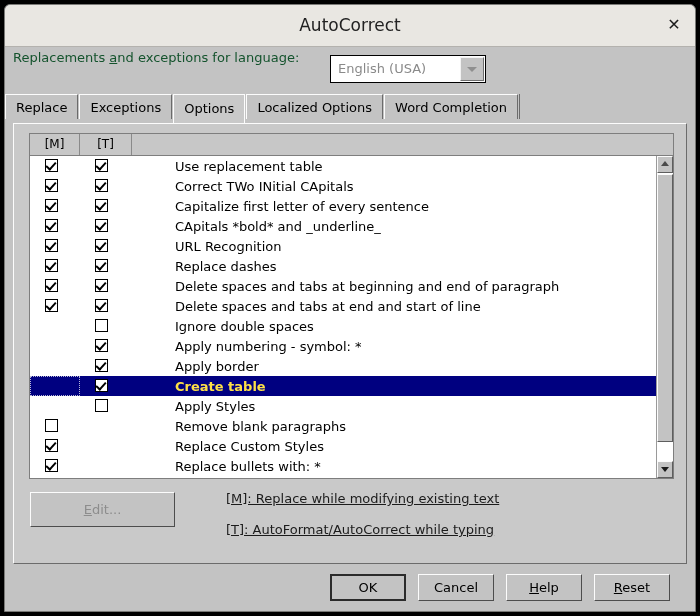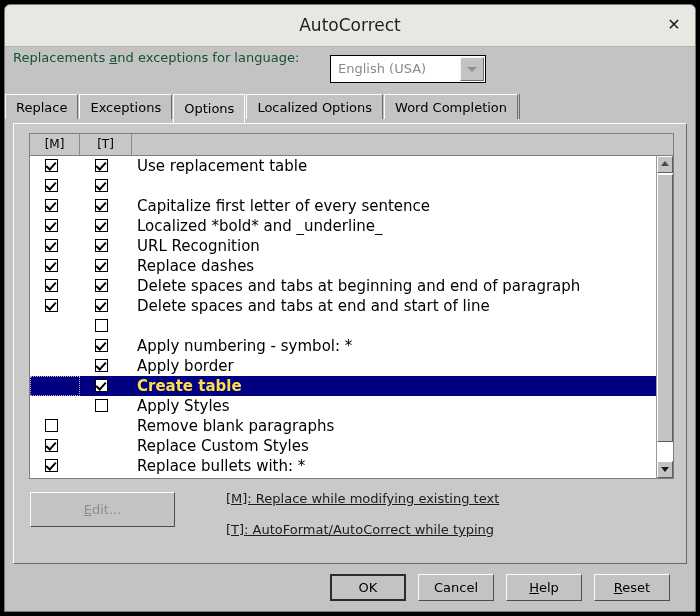--- a/index.html
+++ b/index.html
@@ -208,24 +208,25 @@
     height: 20px;
     display: flex;
     align-items: center;
     white-space: nowrap;
   }
   .row.selected { background: #000080; color: #fde047; }
   .cell-m { width: 50px; flex: none; position: relative; height: 20px; }
   .cell-t { width: 52px; flex: none; position: relative; height: 20px; }
   .cell-label {
     flex: 1 1 auto;
-    font-size: 15px;
+    font-size: 13px;
     padding-left: 5px;
     overflow: hidden;
     text-overflow: clip;
+    margin-left: 38px;
   }
   .row.selected .cell-label { font-weight: bold; }
 
   .cb {
     position: absolute;
     left: 15px; top: 3px;
     width: 13px; height: 13px;
     background: #fff;
     border: 1px solid #000;
     box-sizing: border-box;
@@ -392,38 +393,39 @@
             </div>
             <div class="cell-label">Use replacement table</div>
           </div>
           <div class="row">
             <div class="cell-m">
               <div class="cb checked"></div>
             </div>
             <div class="cell-t">
               <div class="cb checked"></div>
             </div>
+            <div class="cell-label">Correct TWo INitial CApitals</div>
           </div>
           <div class="row">
             <div class="cell-m">
               <div class="cb checked"></div>
             </div>
             <div class="cell-t">
               <div class="cb checked"></div>
             </div>
             <div class="cell-label">Capitalize first letter of every sentence</div>
           </div>
           <div class="row">
             <div class="cell-m">
               <div class="cb checked"></div>
             </div>
             <div class="cell-t">
               <div class="cb checked"></div>
             </div>
-            <div class="cell-label">Localized *bold* and _underline_</div>
+            <div class="cell-label">CApitals *bold* and _underline_</div>
           </div>
           <div class="row">
             <div class="cell-m">
               <div class="cb checked"></div>
             </div>
             <div class="cell-t">
               <div class="cb checked"></div>
             </div>
             <div class="cell-label">URL Recognition</div>
           </div>
@@ -452,20 +454,21 @@
             <div class="cell-t">
               <div class="cb checked"></div>
             </div>
             <div class="cell-label">Delete spaces and tabs at end and start of line</div>
           </div>
           <div class="row">
             <div class="cell-m"></div>
             <div class="cell-t">
               <div class="cb"></div>
             </div>
+            <div class="cell-label">Ignore double spaces</div>
           </div>
           <div class="row">
             <div class="cell-m"></div>
             <div class="cell-t">
               <div class="cb checked"></div>
             </div>
             <div class="cell-label">Apply numbering - symbol: *</div>
           </div>
           <div class="row">
             <div class="cell-m"></div>

